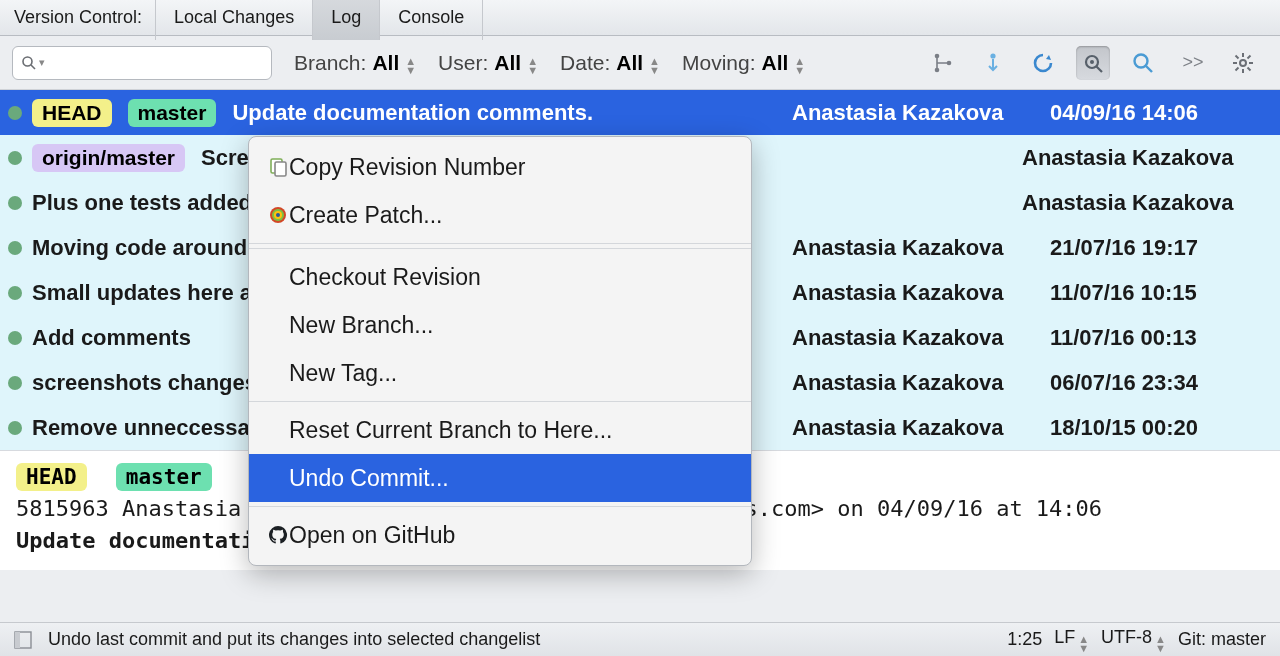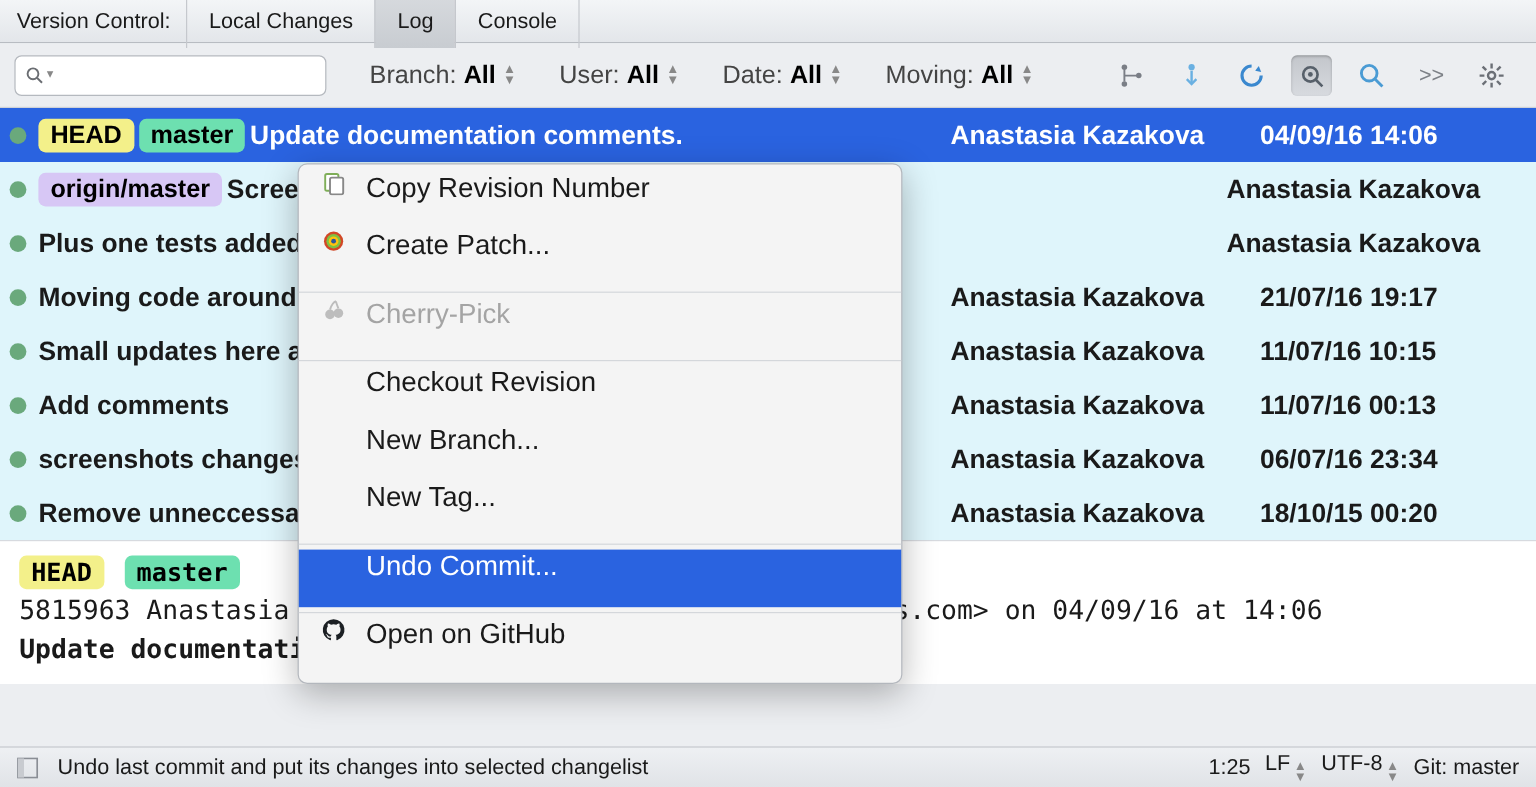--- a/index.html
+++ b/index.html
@@ -3,42 +3,42 @@
 <meta charset="utf-8">
 <style>
 *{box-sizing:border-box;margin:0;padding:0}
 body{font-family:"Helvetica Neue",Arial,sans-serif;font-size:20px;background:#eceef1;overflow:hidden;width:1280px;height:656px;position:relative;color:#1a1a1a}
 .tab-bar{height:36px;background:linear-gradient(#f3f5f7,#e3e6ea);display:flex;align-items:center;border-bottom:1px solid #b8bcc2}
 .vc-label{padding:0 14px;font-size:18px}
 .tab{height:44px;padding:0 18px;display:flex;align-items:center;font-size:18px;border-left:1px solid #c5c8cd;border-right:1px solid #c5c8cd;margin-left:-1px}
 .tab.active{background:linear-gradient(#d7dade,#c8ccd1)}
 .toolbar{height:54px;display:flex;align-items:center;padding:0 12px;background:#eceef1;border-bottom:1px solid #cfd2d7}
 .search{width:260px;height:34px;border:1px solid #b5b9bf;border-radius:6px;background:#fff;display:flex;align-items:center;padding:0 8px}
-.filter{margin-left:36px;font-size:21px;color:#444;display:flex;align-items:center;gap:6px}
+.filter{margin-left:22px;font-size:21px;color:#444;display:flex;align-items:flex-end;gap:6px}
 .filter b{font-weight:700;color:#000}
 .tool-icons{margin-left:auto;display:flex;align-items:center;gap:16px;padding-right:8px}
 .tool-btn{width:34px;height:34px;display:flex;align-items:center;justify-content:center;border-radius:5px}
 .tool-btn.pressed{background:linear-gradient(#c3c6cb,#d7dadf);box-shadow:inset 0 1px 2px rgba(0,0,0,.25)}
 .log{background:#dff5fb}
 .row{height:45px;display:flex;align-items:center;padding-left:6px;font-size:22px;font-weight:700}
 .row.sel{background:#2a63e0;color:#fff}
 .dot{width:14px;height:14px;background:#6aa97c;border-radius:50%;margin:0 10px 0 2px;flex-shrink:0}
-.badge{padding:2px 10px;border-radius:6px;margin-right:4px;font-weight:700;font-size:21px}
+.badge{padding:2px 10px;border-radius:6px;margin-right:16px;font-weight:700;font-size:21px}
 .b-head{background:#f3f08a;color:#000}
 .b-master{background:#6de0b0;color:#000}
 .b-origin{background:#d7c7f5;color:#000}
 .msg{flex:1;white-space:nowrap;overflow:hidden}
 .auth{width:258px;white-space:nowrap}
 .date{width:230px;white-space:nowrap}
 .row.sel .badge{color:#000}
 .details{background:#fff;border-top:1px solid #d7dadf;padding:10px 16px;font-family:Menlo,Consolas,monospace;font-size:22px;line-height:32px;height:120px}
 .status{position:absolute;bottom:0;left:0;right:0;height:34px;background:linear-gradient(#eef0f3,#e0e3e7);border-top:1px solid #c6c9ce;display:flex;align-items:center;padding:0 14px;font-size:18px}
 .status-right{margin-left:auto;display:flex;gap:12px;align-items:center}
 .ctx{position:absolute;left:248px;top:136px;width:504px;background:#f4f4f4;border:1px solid #b3b7bd;border-radius:8px;box-shadow:0 8px 28px rgba(0,0,0,.28);padding:6px 0;font-size:23px}
-.ctx-item{height:48px;display:flex;align-items:flex-start;padding:0 18px;gap:16px}
+.ctx-item{height:48px;display:flex;align-items:center;padding:0 18px;}
 .ctx-item.disabled{color:#a4a4a4}
 .ctx-item.sel{background:#2a63e0;color:#fff}
 .ctx-sep{height:1px;background:#d4d7db;margin:4px 0}
 .icon-space{width:22px;display:flex;justify-content:center}
 .arrows{font-size:11px;line-height:9px;color:#888;display:flex;flex-direction:column;align-items:center}
 </style>
 </head>
 <body>
 
 <div class="tab-bar">
@@ -236,44 +236,38 @@
         <svg width="20" height="20" viewBox="0 0 20 20">
           <circle cx="10" cy="10" r="8" fill="#d24726"></circle>
           <circle cx="10" cy="10" r="6" fill="#7ec142"></circle>
           <circle cx="10" cy="10" r="4" fill="#ffc20e"></circle>
           <circle cx="10" cy="10" r="2" fill="#2b5797"></circle>
         </svg>
       </span>
       <span>Create Patch...</span>
     </div>
     <div class="ctx-sep"></div>
-    <div class="ctx-item disabled">
-      <span class="icon-space">
-        <svg width="20" height="20" viewBox="0 0 20 20">
-          <circle cx="7" cy="14" r="4" fill="#bdbdbd"></circle>
-          <circle cx="14" cy="13" r="4" fill="#bdbdbd"></circle>
-          <path d="M7 10 Q9 4 12 3 M14 9 Q12 4 12 3" fill="none" stroke="#bdbdbd" stroke-width="1.6"></path>
-        </svg>
-      </span>
-      <span>Cherry-Pick</span>
-    </div>
     <div class="ctx-sep"></div>
     <div class="ctx-item">
       <span class="icon-space"></span>
       <span>Checkout Revision</span>
     </div>
     <div class="ctx-item">
       <span class="icon-space"></span>
       <span>New Branch...</span>
     </div>
     <div class="ctx-item">
       <span class="icon-space"></span>
       <span>New Tag...</span>
     </div>
     <div class="ctx-sep"></div>
+    <div class="ctx-item">
+      <span class="icon-space"></span>
+      <span>Reset Current Branch to Here...</span>
+    </div>
     <div class="ctx-item sel">
       <span class="icon-space"></span>
       <span>Undo Commit...</span>
     </div>
     <div class="ctx-sep"></div>
     <div class="ctx-item">
       <span class="icon-space">
         <svg width="20" height="20" viewBox="0 0 20 20">
           <path fill="#1b1f23" d="M10 1a9 9 0 00-2.85 17.54c.45.08.62-.2.62-.44v-1.7c-2.5.55-3.03-1.07-3.03-1.07-.41-1.04-1-1.32-1-1.32-.82-.56.06-.55.06-.55.9.06 1.38.93 1.38.93.8 1.38 2.11.98 2.63.75.08-.58.32-.98.57-1.2-2-.23-4.1-1-4.1-4.45 0-.98.35-1.78.93-2.41-.1-.23-.4-1.15.08-2.4 0 0 .76-.24 2.48.92a8.6 8.6 0 014.52 0c1.72-1.16 2.48-.92 2.48-.92.49 1.25.18 2.17.09 2.4.58.63.93 1.43.93 2.41 0 3.46-2.1 4.22-4.11 4.44.33.28.61.83.61 1.68v2.49c0 .24.16.53.62.44A9 9 0 0010 1z"></path>
         </svg>

